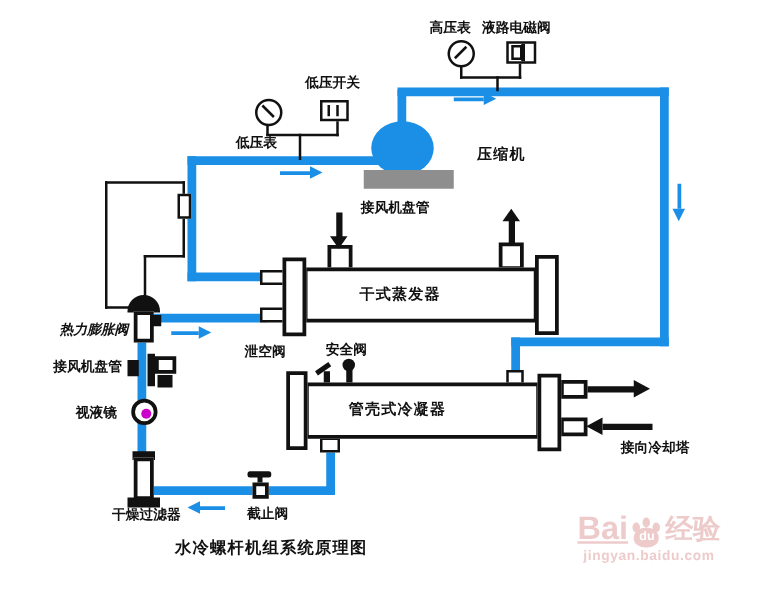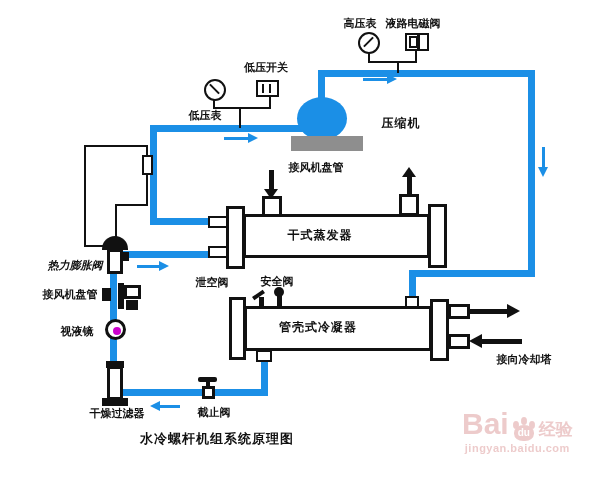--- a/index.html
+++ b/index.html
@@ -175,26 +175,26 @@
 
   <div class="black" style="left:198px;top:377px;width:19px;height:5px;border-radius:2px;"></div>
   <div class="black" style="left:206px;top:381px;width:4px;height:6px;"></div>
   <div class="stub" style="left:202px;top:386px;width:13px;height:13px;border-width:3px;"></div>
   <div class="lbl" style="left:214px;top:412px;">截止阀</div>
 
   <div class="lbl lbl-lg" style="left:217px;top:438px;font-size:13px;">水冷螺杆机组系统原理图</div>
 
   <div class="wm" style="left:462px;top:407px;">
     <div class="wm-row">
-      <span style="font-size:30px;">Bai</span>
+      <span style="font-size:26px;text-decoration:underline;">Bai</span>
       <span class="paw">
         <span class="paw-toe" style="left:2px;top:4px;"></span>
         <span class="paw-toe" style="left:10px;top:0px;"></span>
         <span class="paw-toe" style="left:18px;top:4px;"></span>
         <span class="paw-pad"></span>
         <span class="paw-du">du</span>
       </span>
-      <span style="font-size:17px;">经验</span>
+      <span style="font-size:22px;">经验</span>
     </div>
     <div class="wm-url">jingyan.baidu.com</div>
   </div>
 
 </div>
 
 </body></html>

